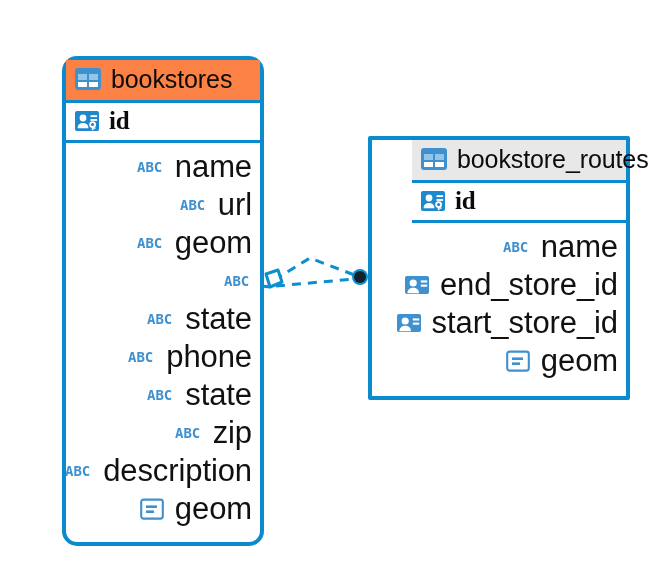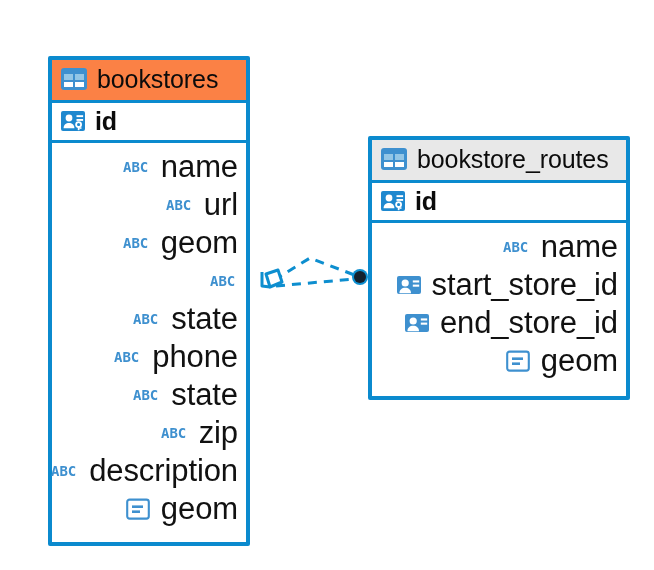--- a/index.html
+++ b/index.html
@@ -24,31 +24,33 @@
   
   .entity {
     position: absolute;
     box-sizing: border-box;
     background: #ffffff;
     border: 4px solid #0b8ace;
     border-radius: 2px;
   }
 
   #entity-bookstores {
-    left: 48px;
+    left: 62px;
     top: 56px;
     width: 202px;
     height: 490px;
+    border-radius: 15px;
   }
 
   #entity-bookstore-routes {
     left: 368px;
     top: 136px;
     width: 262px;
     height: 264px;
+    padding-left: 40px;
   }
 
   
   .entity-header {
     display: flex;
     align-items: center;
     gap: 9px;
     padding: 6px 8px 7px 8px;
     box-sizing: border-box;
     border-bottom: 3px solid #0b8ace;
@@ -73,20 +75,21 @@
     box-sizing: border-box;
     border-bottom: 3px solid #0b8ace;
     background: #ffffff;
   }
   .pk-label {
     font-size: 25px;
     font-weight: bold;
     color: #0b0b0b;
     line-height: 1.06;
     letter-spacing: -0.2px;
+    font-family: Liberation Serif, serif;
   }
 
   
   .fields {
     padding: 5px 0 4px 0;
   }
   .field-row {
     display: flex;
     align-items: center;
     gap: 10px;
@@ -271,32 +274,32 @@
       </div>
 
       <div class="field-row">
         <svg class="icon" viewBox="0 0 26 26">
           <rect x="1" y="4" width="24" height="18" rx="2" fill="#3e90cf"></rect>
           <circle cx="9.2" cy="11" r="3.6" fill="#ffffff"></circle>
           <path d="M3.4 21.2c0-3.4 2.6-5.4 5.8-5.4s5.8 2 5.8 5.4z" fill="#ffffff"></path>
           <rect x="16.8" y="8.4" width="6.4" height="2.1" fill="#ffffff"></rect>
           <rect x="16.8" y="12.6" width="6.4" height="2.1" fill="#ffffff"></rect>
         </svg>
-        <span class="field-label">start_store_id</span>
+        <span class="field-label">end_store_id</span>
       </div>
 
       <div class="field-row">
         <svg class="icon" viewBox="0 0 26 26">
           <rect x="1" y="4" width="24" height="18" rx="2" fill="#3e90cf"></rect>
           <circle cx="9.2" cy="11" r="3.6" fill="#ffffff"></circle>
           <path d="M3.4 21.2c0-3.4 2.6-5.4 5.8-5.4s5.8 2 5.8 5.4z" fill="#ffffff"></path>
           <rect x="16.8" y="8.4" width="6.4" height="2.1" fill="#ffffff"></rect>
           <rect x="16.8" y="12.6" width="6.4" height="2.1" fill="#ffffff"></rect>
         </svg>
-        <span class="field-label">end_store_id</span>
+        <span class="field-label">start_store_id</span>
       </div>
 
       <div class="field-row">
         <svg class="icon" viewBox="0 0 26 26">
           <rect x="2.2" y="3.6" width="21.6" height="19" rx="2.4" fill="none" stroke="#3e90cf" stroke-width="2.1"></rect>
           <rect x="7" y="9.4" width="11" height="2.6" fill="#3e90cf"></rect>
           <rect x="7" y="14.4" width="8" height="2.6" fill="#3e90cf"></rect>
         </svg>
         <span class="field-label">geom</span>
       </div>

